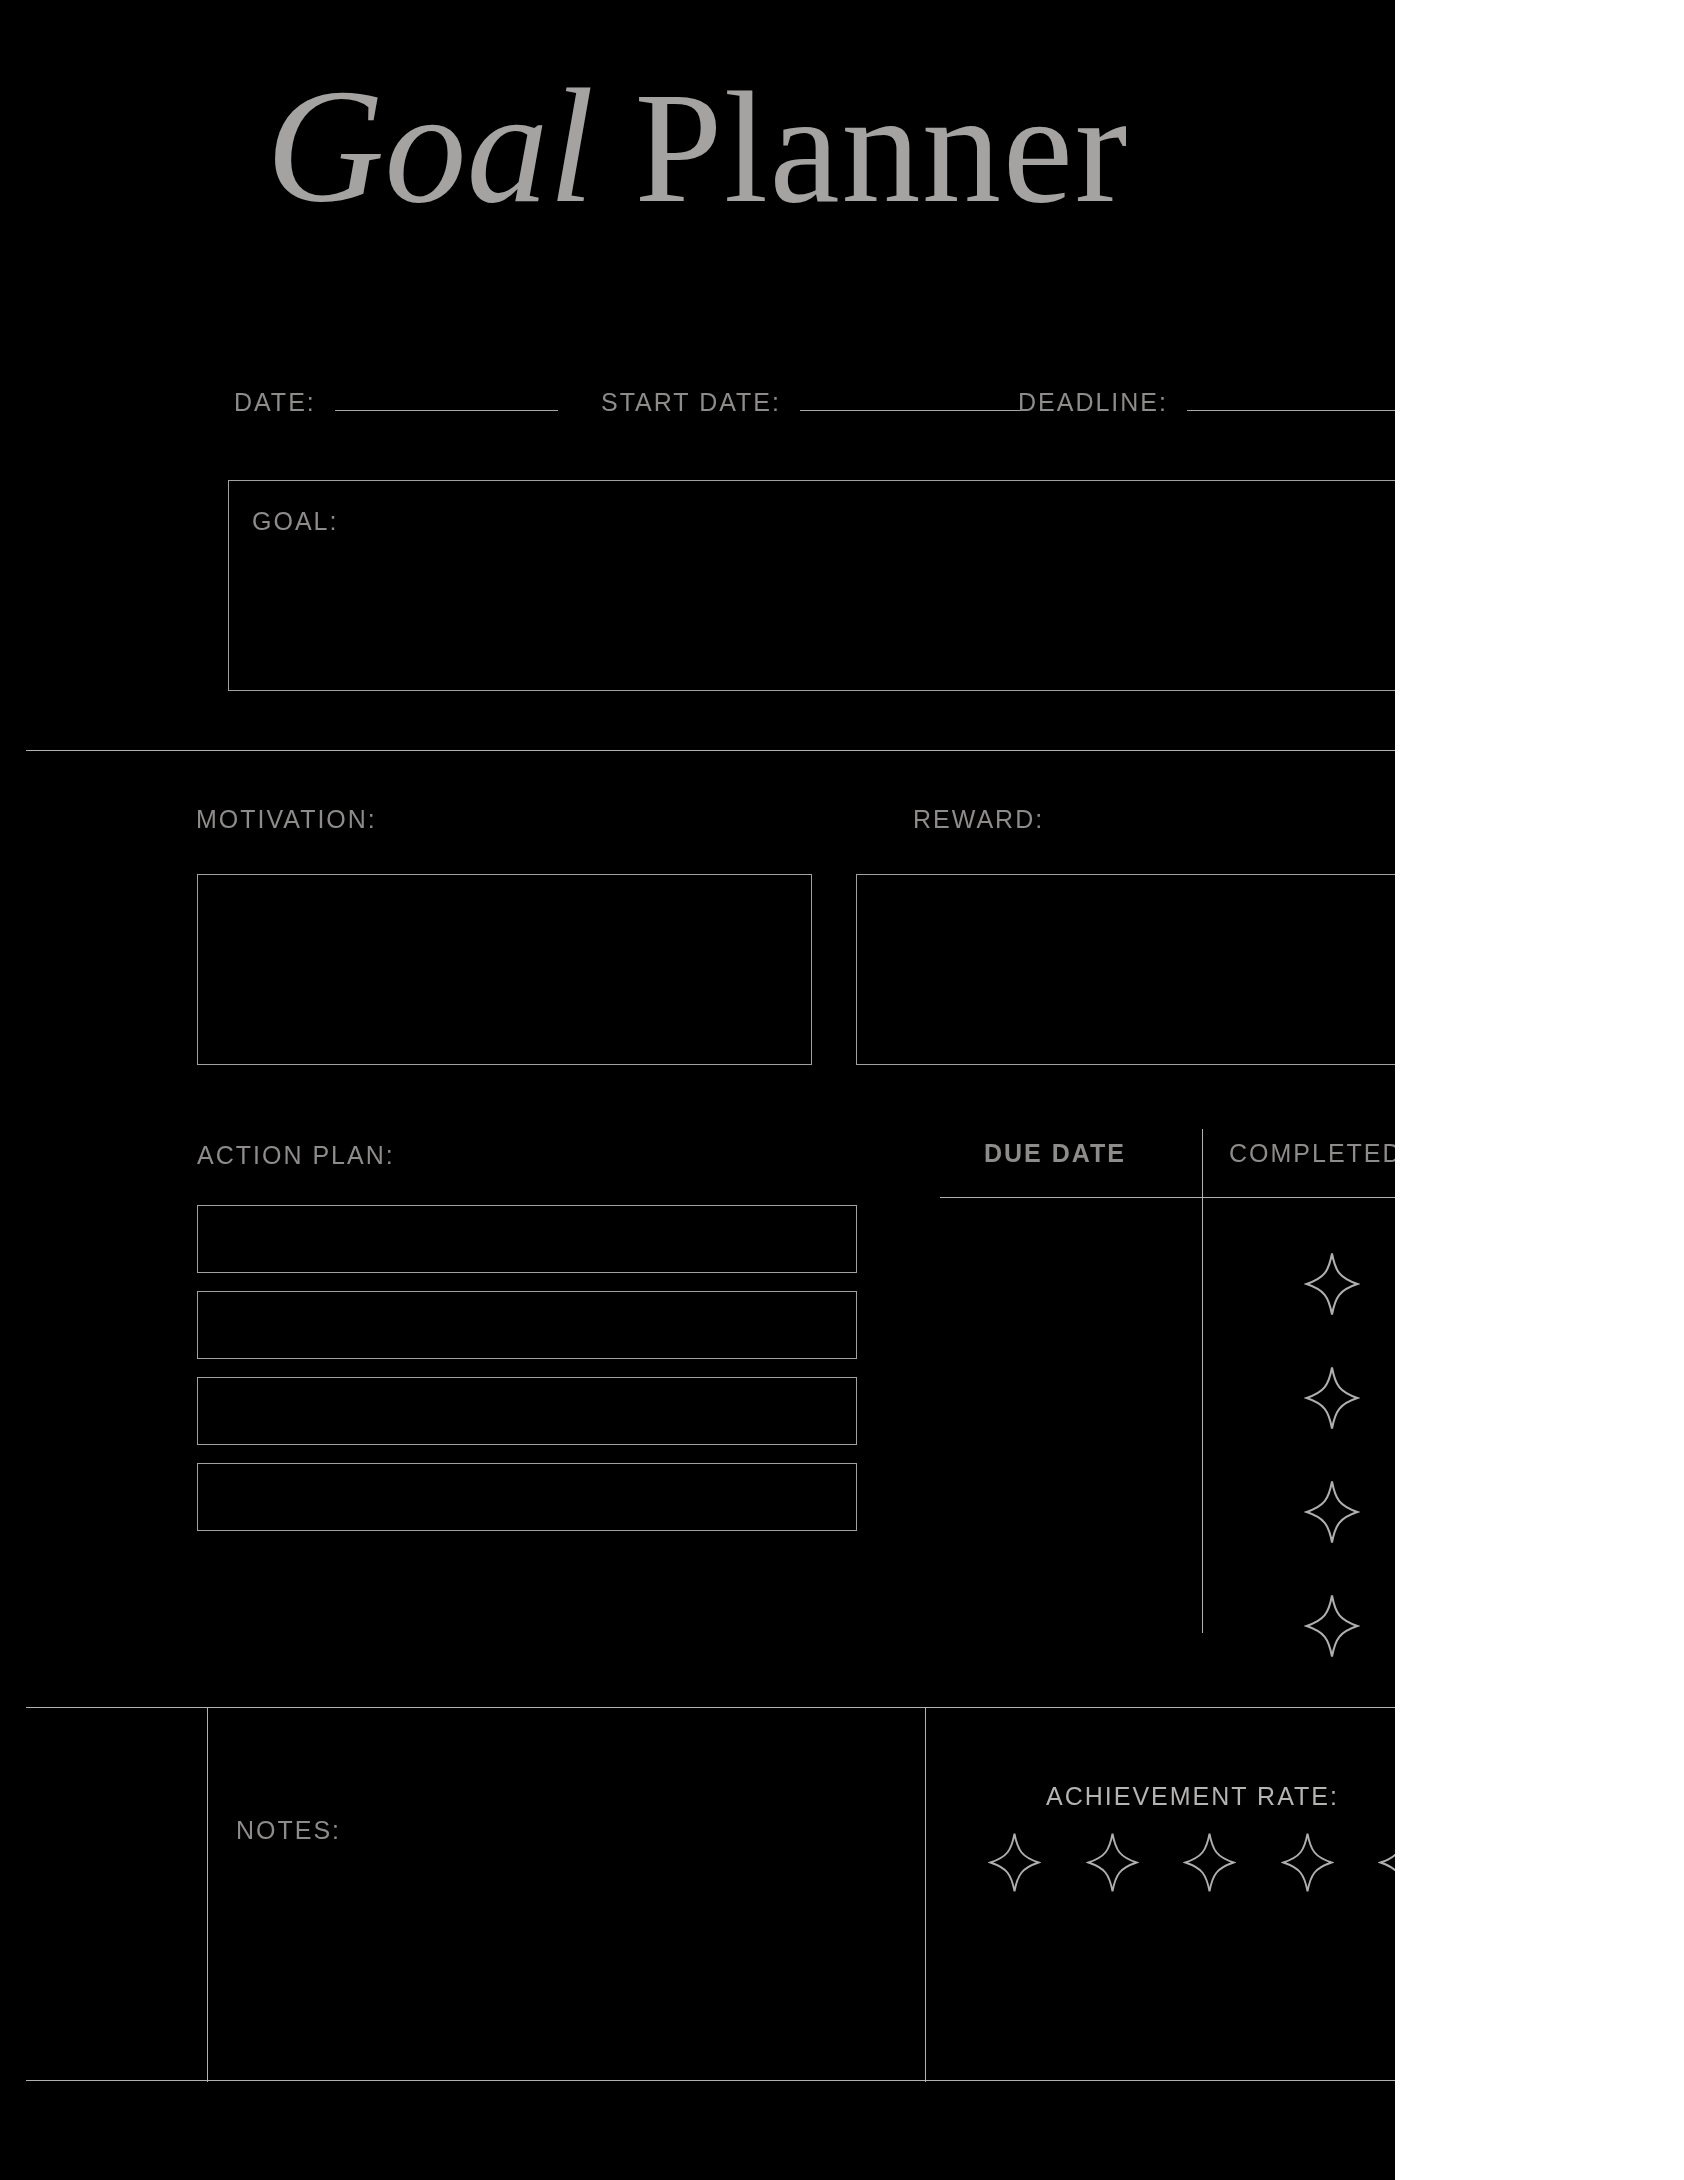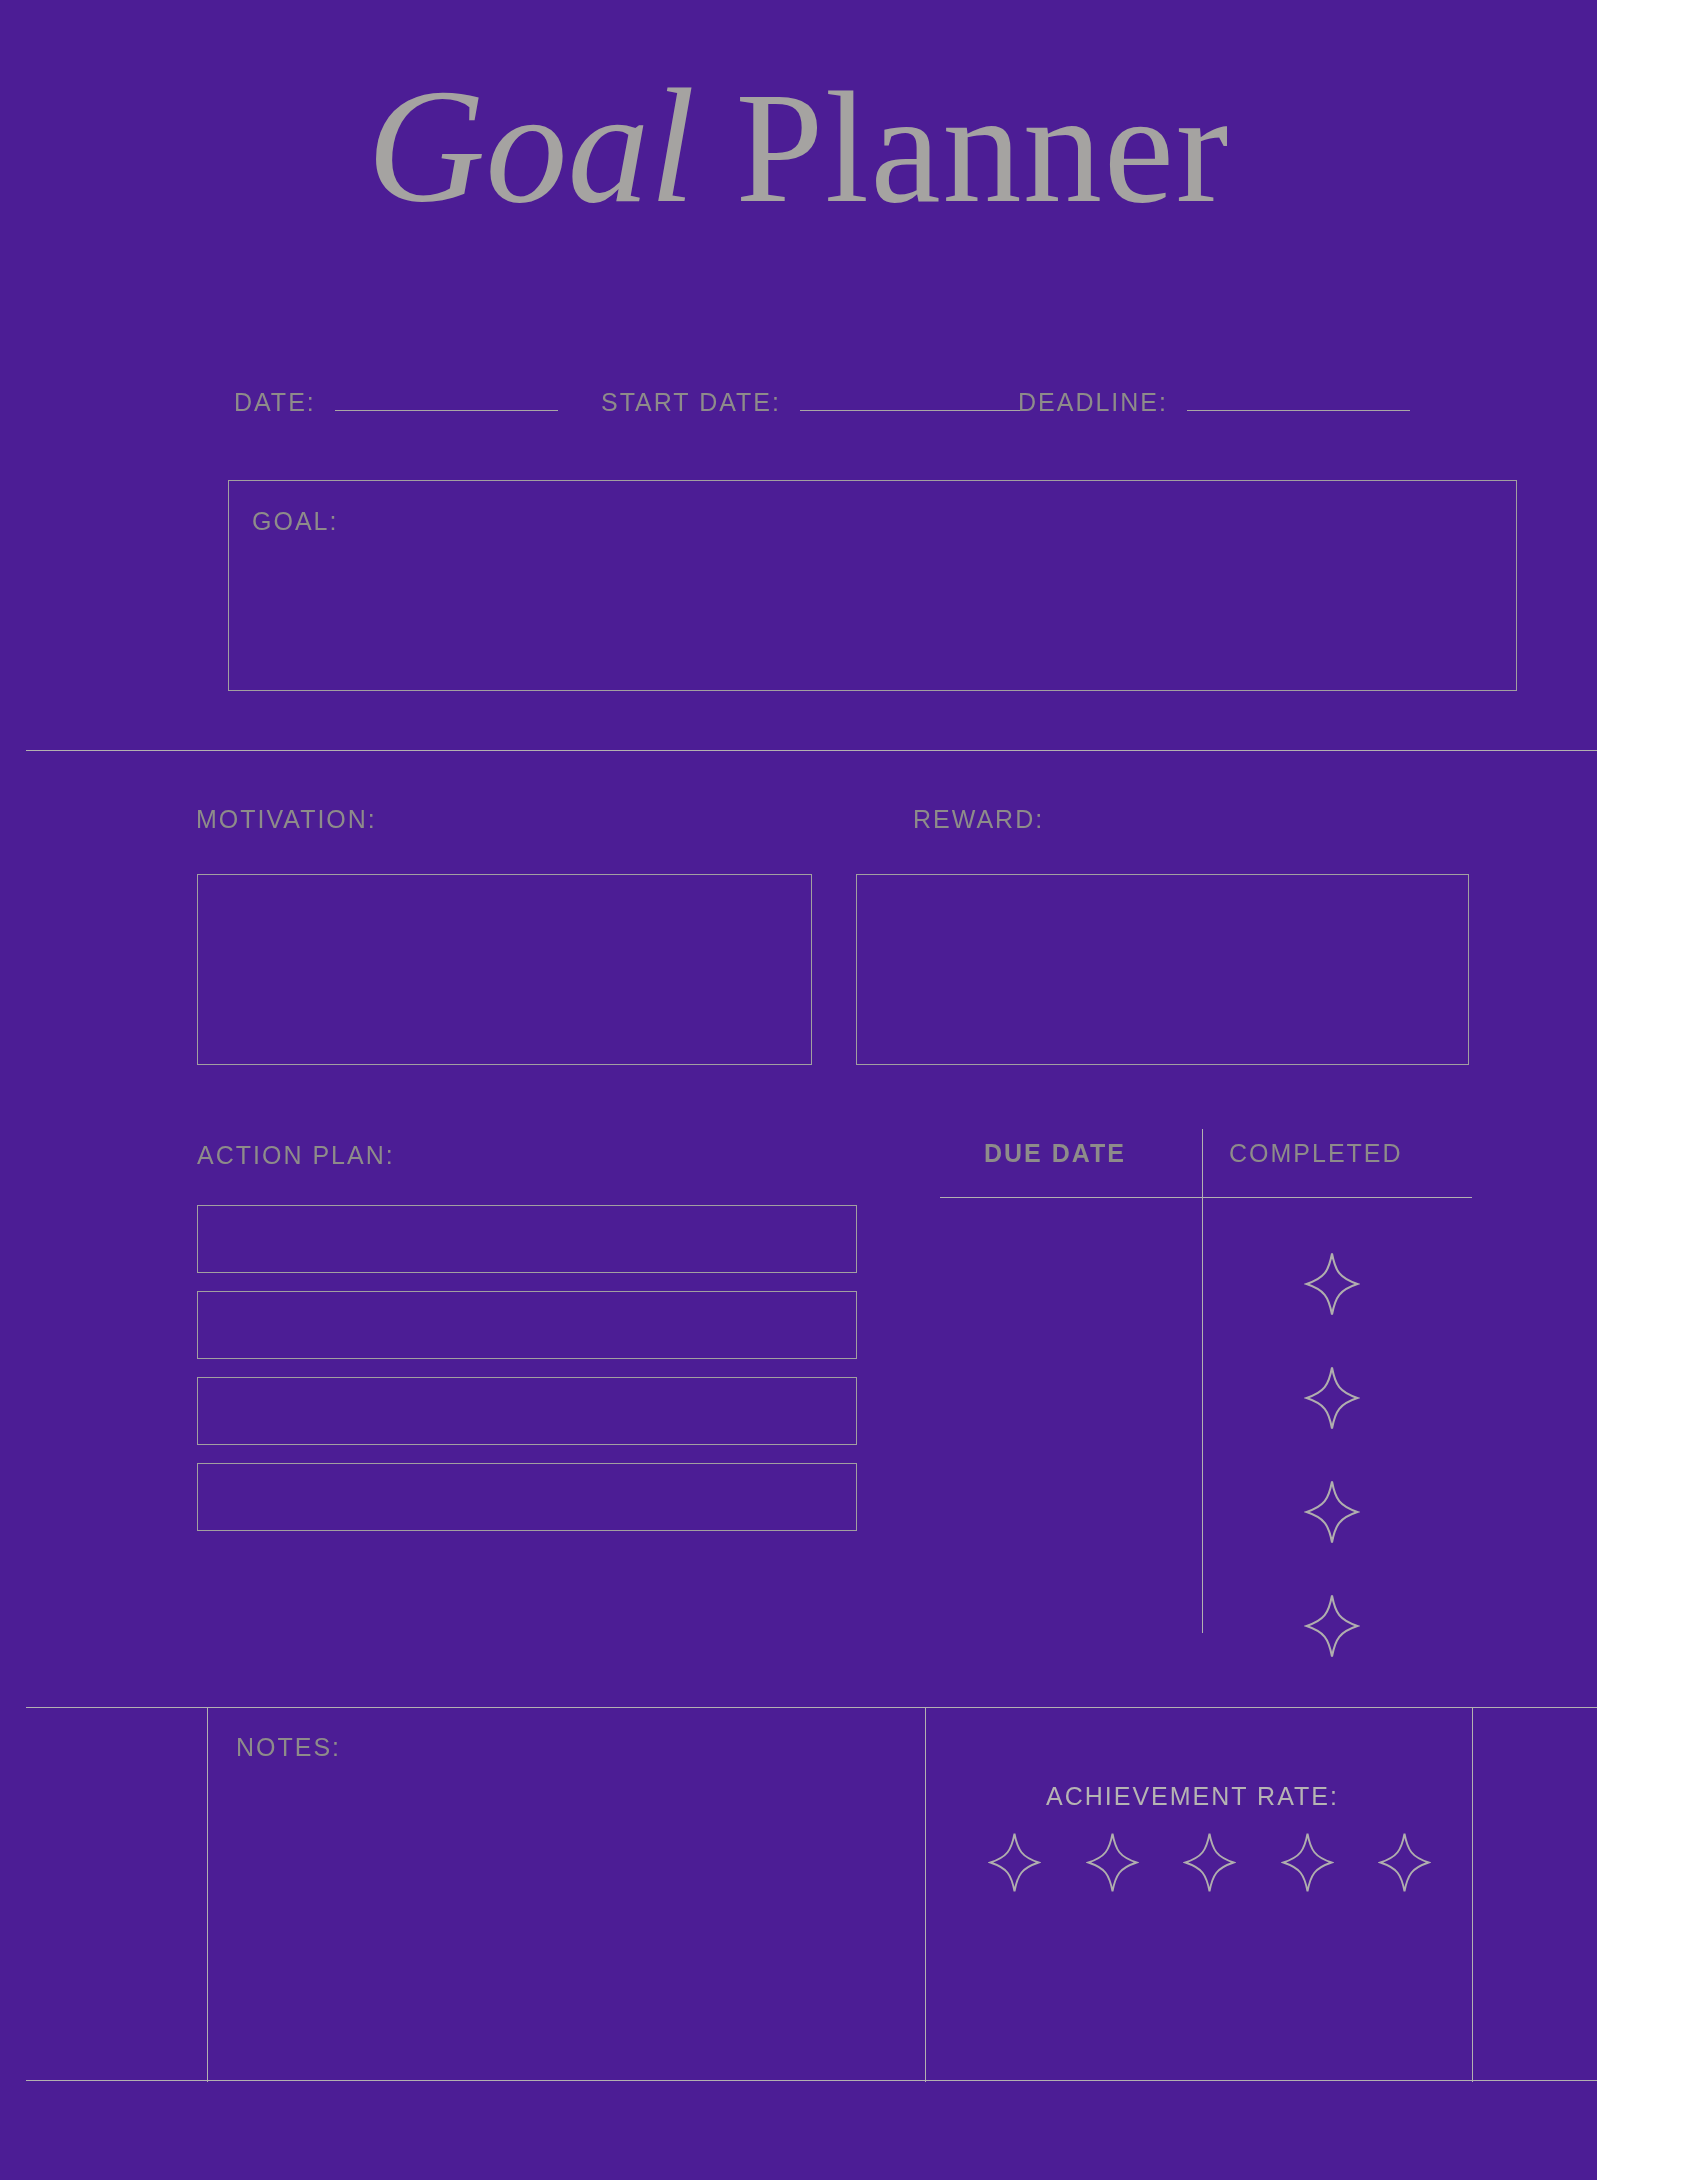--- a/index.html
+++ b/index.html
@@ -4,23 +4,23 @@
 <style>
   * { box-sizing: border-box; margin: 0; padding: 0; }
   html, body {
     width: 1685px;
     height: 2181px;
     background: #ffffff;
     font-family: "Liberation Sans", sans-serif;
   }
   .page {
     position: relative;
-    width: 1597px;
+    width: 1395px;
     height: 2181px;
-    background: #4c1d95;
+    background: #000000;
     overflow: hidden;
   }
 
   
   .title {
     position: absolute;
     top: 60px;
     left: 0;
     width: 100%;
     text-align: center;
@@ -197,21 +197,21 @@
     position: absolute;
     top: 373px;
     left: 0;
     width: 1634px;
     height: 0;
     border-bottom: 1.7px solid #b3b1b0;
   }
 
   .notes-label {
     position: absolute;
-    top: 1733px;
+    top: 1816px;
     left: 236px;
   }
 
   .ach-label {
     position: absolute;
     top: 1782px;
     left: 1046px;
     color: #b6b4b3;
   }
   .ach-stars {

